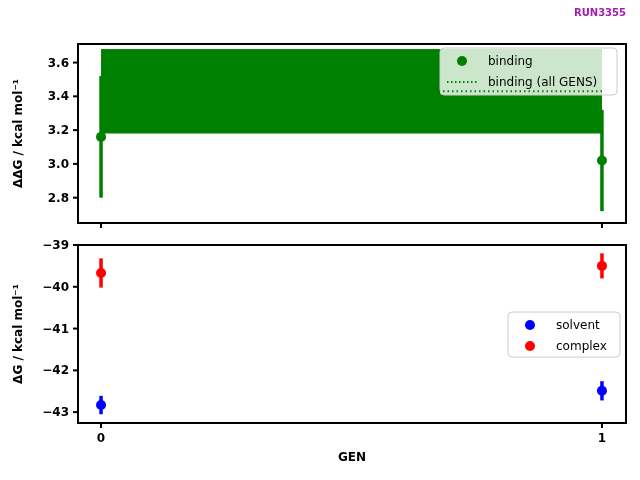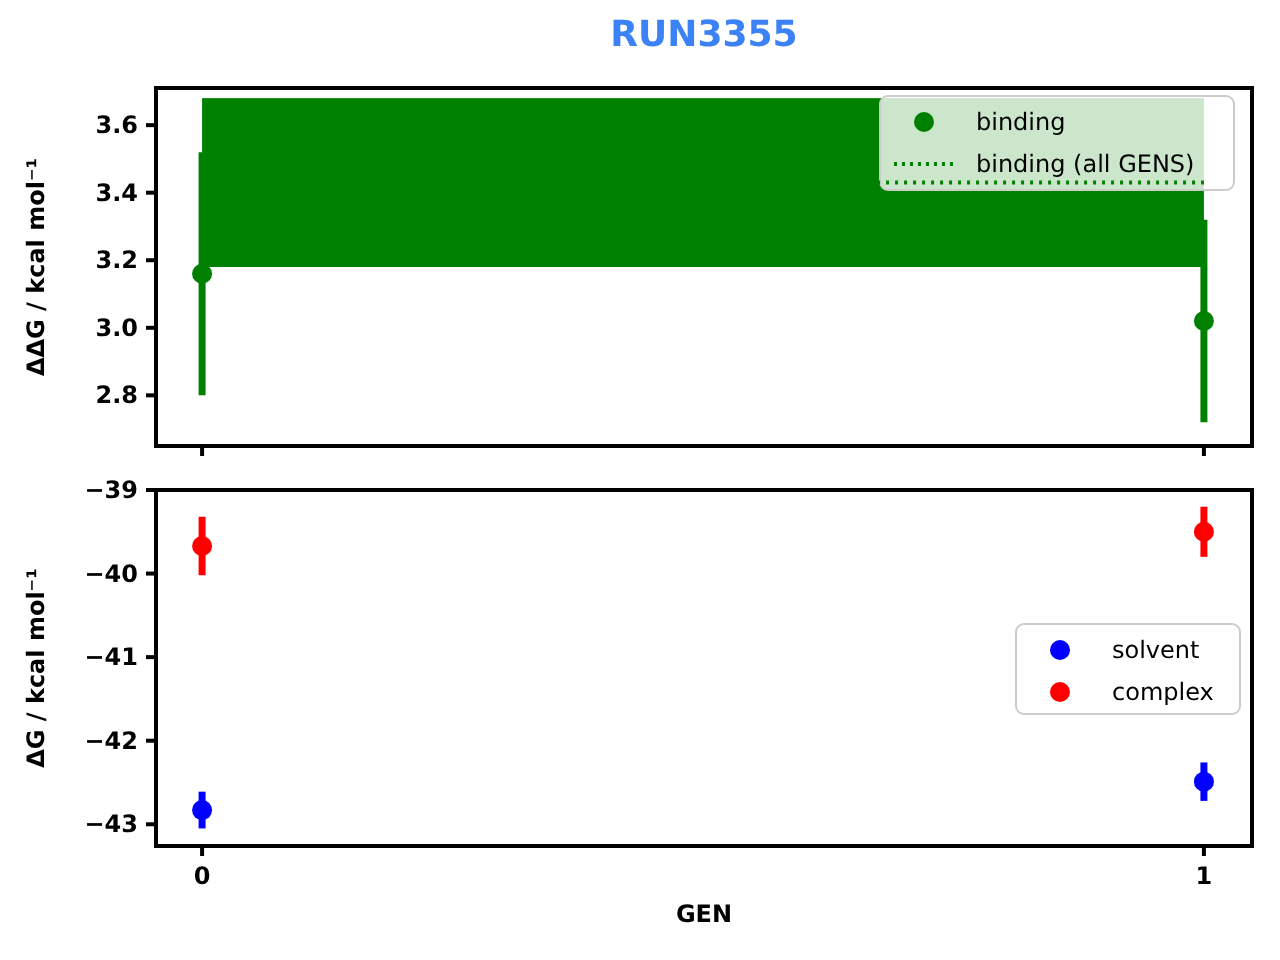--- a/index.html
+++ b/index.html
@@ -5,22 +5,22 @@
   html,body{margin:0;padding:0;background:#ffffff;}
   .figure{
     position:relative;
     width:640px;height:480px;
     background:#ffffff;
     font-family:"DejaVu Sans",sans-serif;
     overflow:hidden;
   }
   .figure-title{
     position:absolute;left:78px;top:7px;width:548px;
-    text-align:center;
-    font-size:18px;font-weight:bold;color:#3b82f6;
+    text-align:right;
+    font-size:10px;font-weight:bold;color:#a21caf;
   }
   svg{position:absolute;left:0;top:0;}
   .tick{font:700 12px "DejaVu Sans",sans-serif;fill:#000000;}
   .axlabel{font:700 12px "DejaVu Sans",sans-serif;fill:#000000;}
   .legend-text{font:400 12px "DejaVu Sans",sans-serif;fill:#000000;}
 </style>
 </head>
 <body>
 
 <div class="figure">

